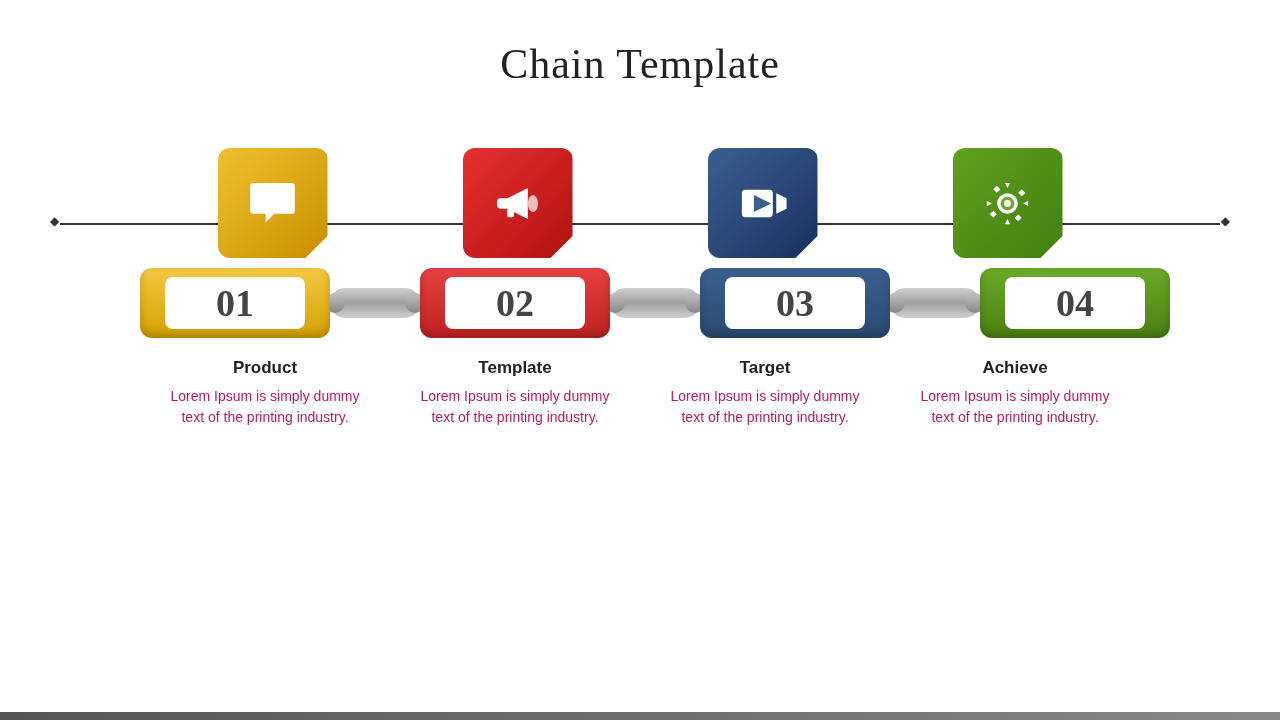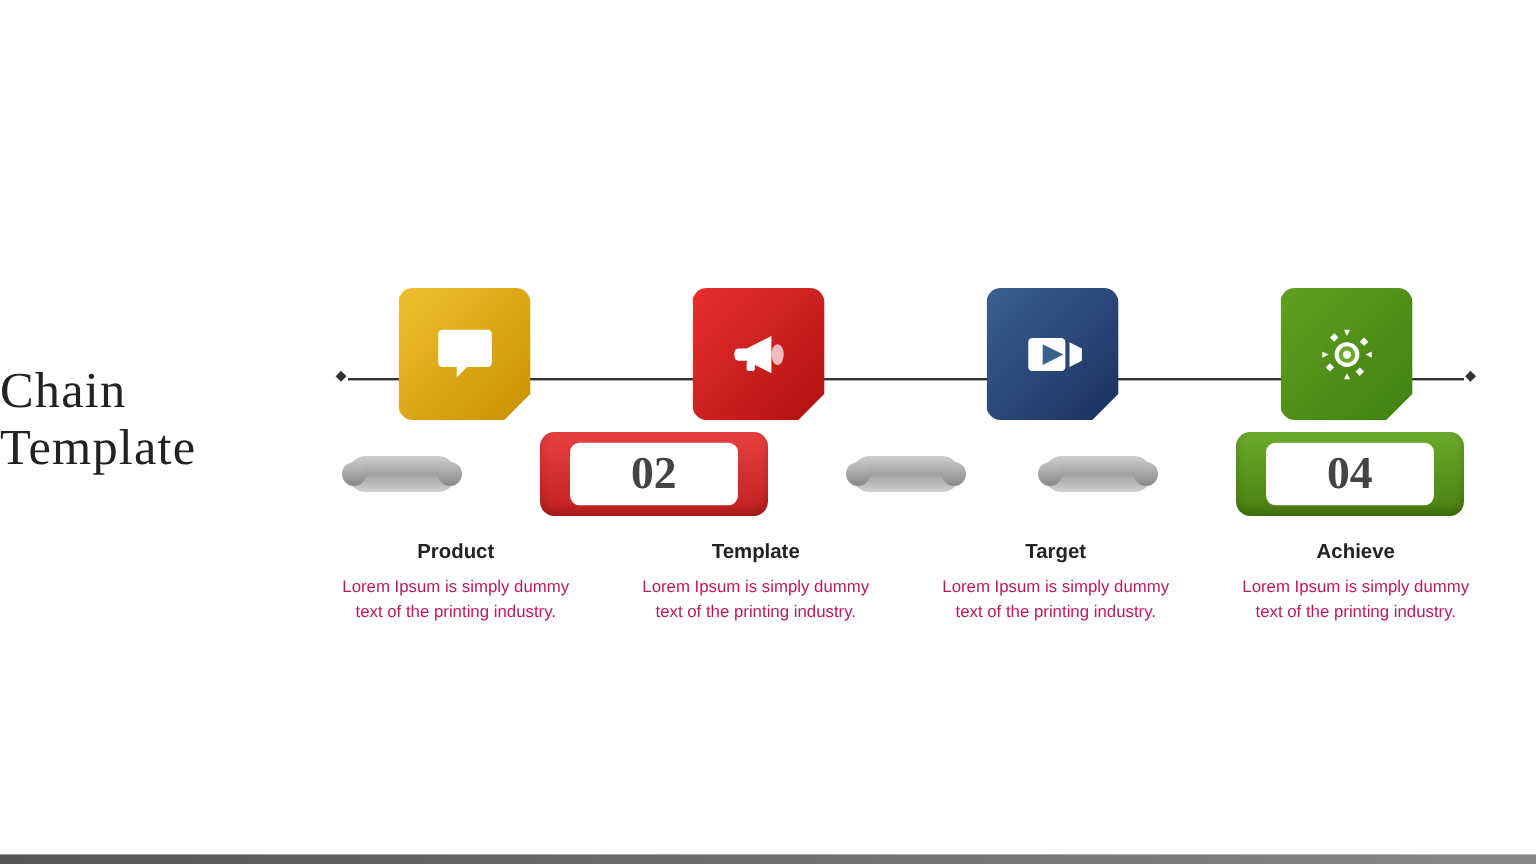--- a/index.html
+++ b/index.html
@@ -10,21 +10,21 @@
       font-family: 'Georgia', serif;
       overflow: hidden;
       position: relative;
     }
 
     .slide {
       width: 1280px;
       height: 720px;
       background: #ffffff;
       display: flex;
-      flex-direction: row;
+      flex-direction: column;
       align-items: center;
       padding-top: 40px;
       position: relative;
     }
 
     .title {
       font-size: 42px;
       font-weight: 400;
       color: #222222;
       letter-spacing: 1px;
@@ -255,31 +255,41 @@
           <path d="M32 14 l3 -6 h-6 l3 6 Z M32 50 l3 6 h-6 l3 -6 Z M14 32 l-6 3 v-6 l6 3 Z M50 32 l6 3 v-6 l-6 3 Z M19.5 19.5 l-4 -4 l4.2 -4.2 l4 4.2 Z M44.5 44.5 l4 4 l-4.2 4.2 l-4 -4.2 Z M19.5 44.5 l-4 4 l-4.2 -4.2 l4.2 -4 Z M44.5 19.5 l4 -4 l4.2 4.2 l-4.2 4 Z" fill="white"></path>
           <circle cx="32" cy="32" r="8" fill="#6aaa2a"></circle>
           <circle cx="32" cy="32" r="4" fill="white"></circle>
         </svg>
       </div>
 
     </div>
 
     <div class="chain-row">
 
+      <div class="num-box box-yellow">
+        <div class="num-box-inner">
+          <span>01</span>
+        </div>
+      </div>
 
       <div class="chain-connector"></div>
 
       <div class="num-box box-red">
         <div class="num-box-inner">
           <span>02</span>
         </div>
       </div>
 
       <div class="chain-connector"></div>
 
+      <div class="num-box box-blue">
+        <div class="num-box-inner">
+          <span>03</span>
+        </div>
+      </div>
 
       <div class="chain-connector"></div>
 
       <div class="num-box box-green">
         <div class="num-box-inner">
           <span>04</span>
         </div>
       </div>
 
     </div>

